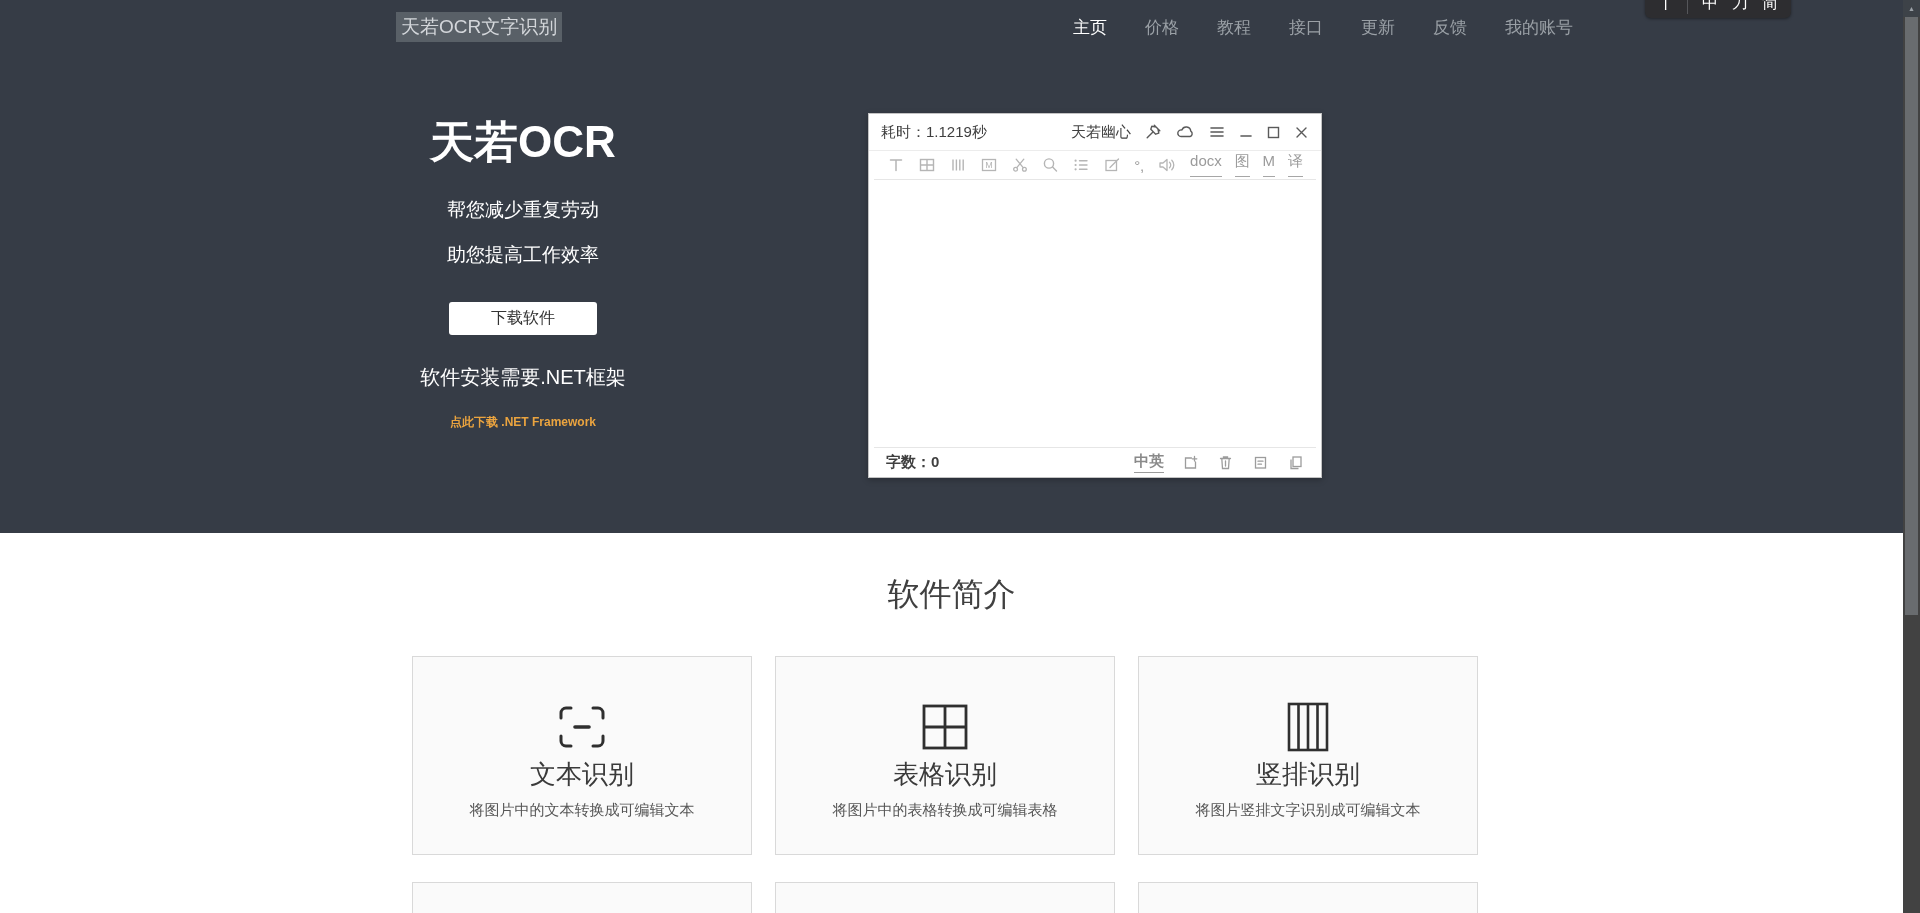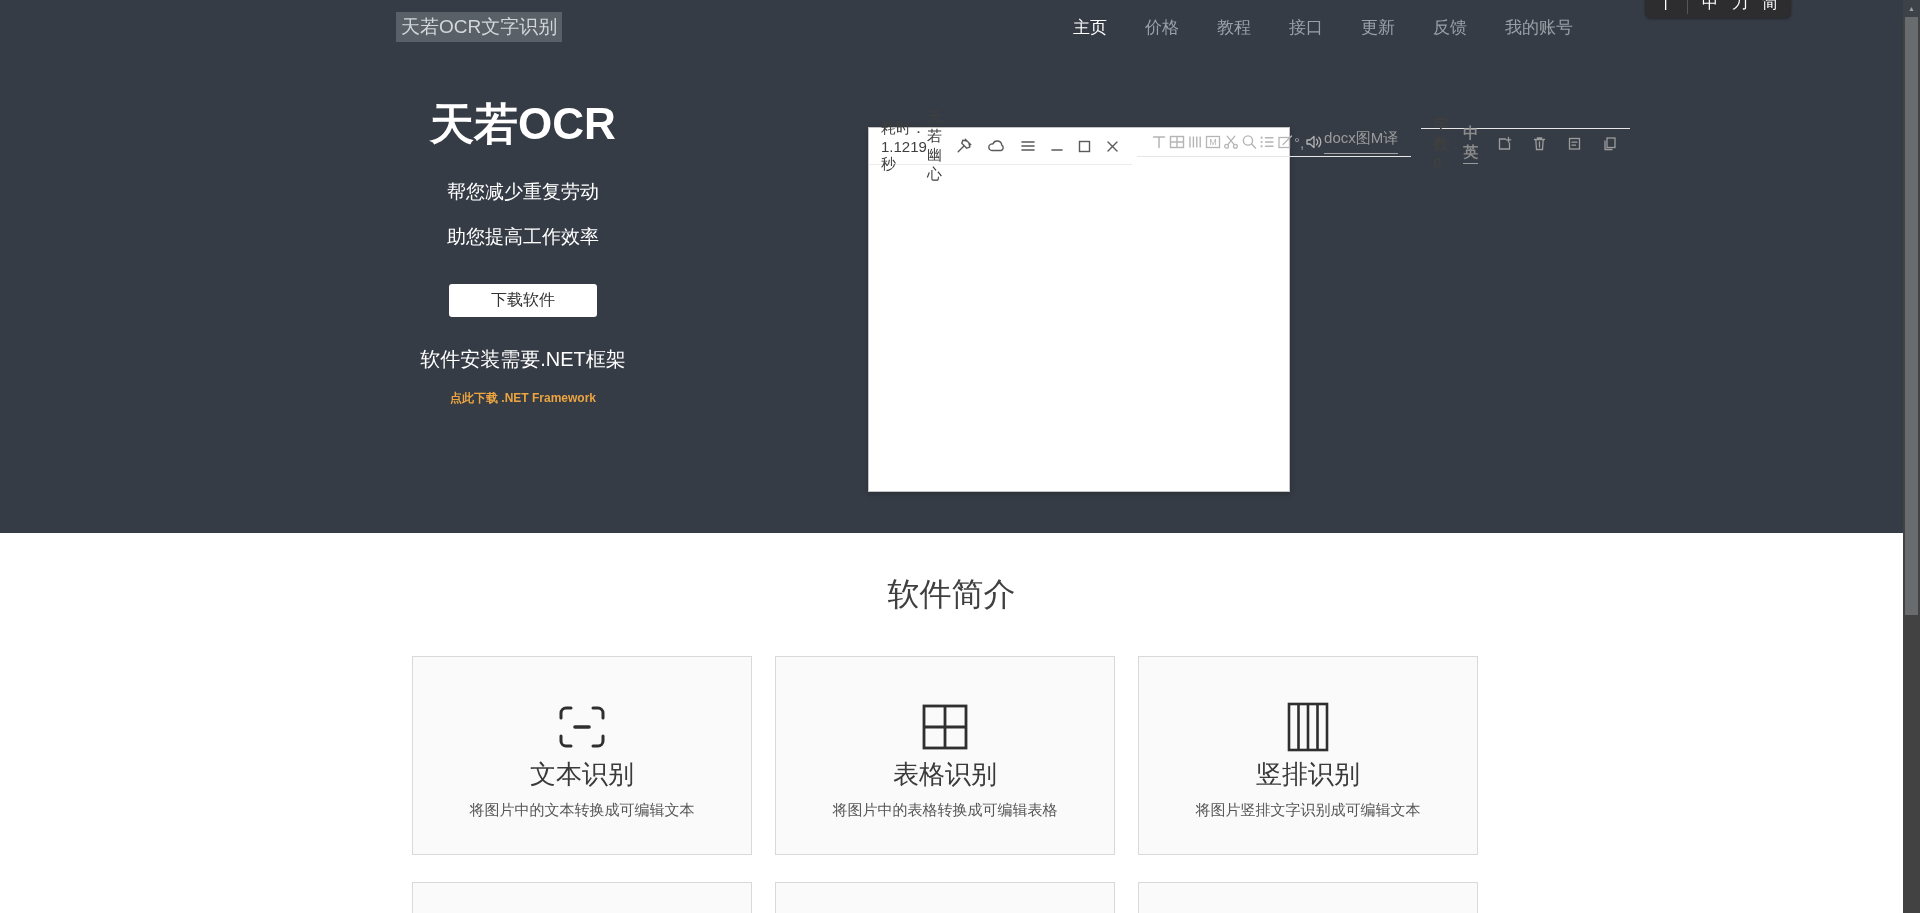--- a/index.html
+++ b/index.html
@@ -8,35 +8,35 @@
   .viewport { position:absolute; inset:0; }
 
   
   .hero { position:absolute; top:0; left:0; width:1903px; height:533px; background:#363c46; }
   .logo { position:absolute; top:12px; left:396px; font-size:19px; color:#d3d6da;
           background:#596067; padding:2px 5px; cursor:pointer; }
   .nav { position:absolute; top:16px; left:1073px; display:flex; gap:38px; font-size:17px; }
   .nav a { color:#9aa0a6; text-decoration:none; cursor:pointer; white-space:nowrap; }
   .nav a.active { color:#ffffff; }
 
-  .hero-copy { position:absolute; top:98px; left:347px; width:352px; text-align:center; color:#fff; }
+  .hero-copy { position:absolute; top:116px; left:347px; width:352px; text-align:center; color:#fff; }
   .hero-copy h1 { font-size:44px; font-weight:bold; line-height:1.2; }
   .hero-sub { font-size:19px; margin-top:28px; }
   .hero-sub + .hero-sub { margin-top:19px; }
   .dl-btn { margin-top:34px; width:148px; height:33px; background:#fff; color:#333;
             border:none; border-radius:3px; font-size:16px; cursor:pointer;
             font-family:inherit; }
   .net-note { margin-top:29px; font-size:20px; font-weight:500; }
-  .net-link { display:inline-block; margin-top:17px; font-size:12px; font-weight:bold;
+  .net-link { display:inline-block; margin-top:23px; font-size:12px; font-weight:bold;
               color:#eba43f; text-decoration:none; cursor:pointer; }
 
   
-  .ocr-window { position:absolute; top:127px; left:868px; width:422px; height:365px;
+  .ocr-window { position:absolute; top:113px; left:868px; width:454px; height:365px;
                 background:#fff; border:1px solid #c3c3c3;
-                box-shadow:0 2px 6px rgba(0,0,0,.25); display:flex; flex-direction:row; }
+                box-shadow:0 2px 6px rgba(0,0,0,.25); display:flex; flex-direction:column; }
   .titlebar { height:37px; display:flex; align-items:center; justify-content:space-between;
               padding:0 12px; border-bottom:1px solid #ececec; color:#3f3f3f; font-size:15px; }
   .tb-right { display:flex; gap:13px; }
   .tb-ico { display:inline-flex; align-items:center; justify-content:center; cursor:pointer; }
   .toolbar { height:29px; display:flex; align-items:center; justify-content:space-between;
              padding:0 13px; margin:0 5px; border-bottom:1px solid #e6e6e6; }
   .tool { display:inline-flex; align-items:center; justify-content:center; cursor:pointer;
           color:#9b9b9b; font-size:15px; }
   .tool.underlined { border-bottom:1px solid #a6a6a6; padding-bottom:6px; line-height:1.1; }
   .ocr-content { flex:1; background:#fff; }

